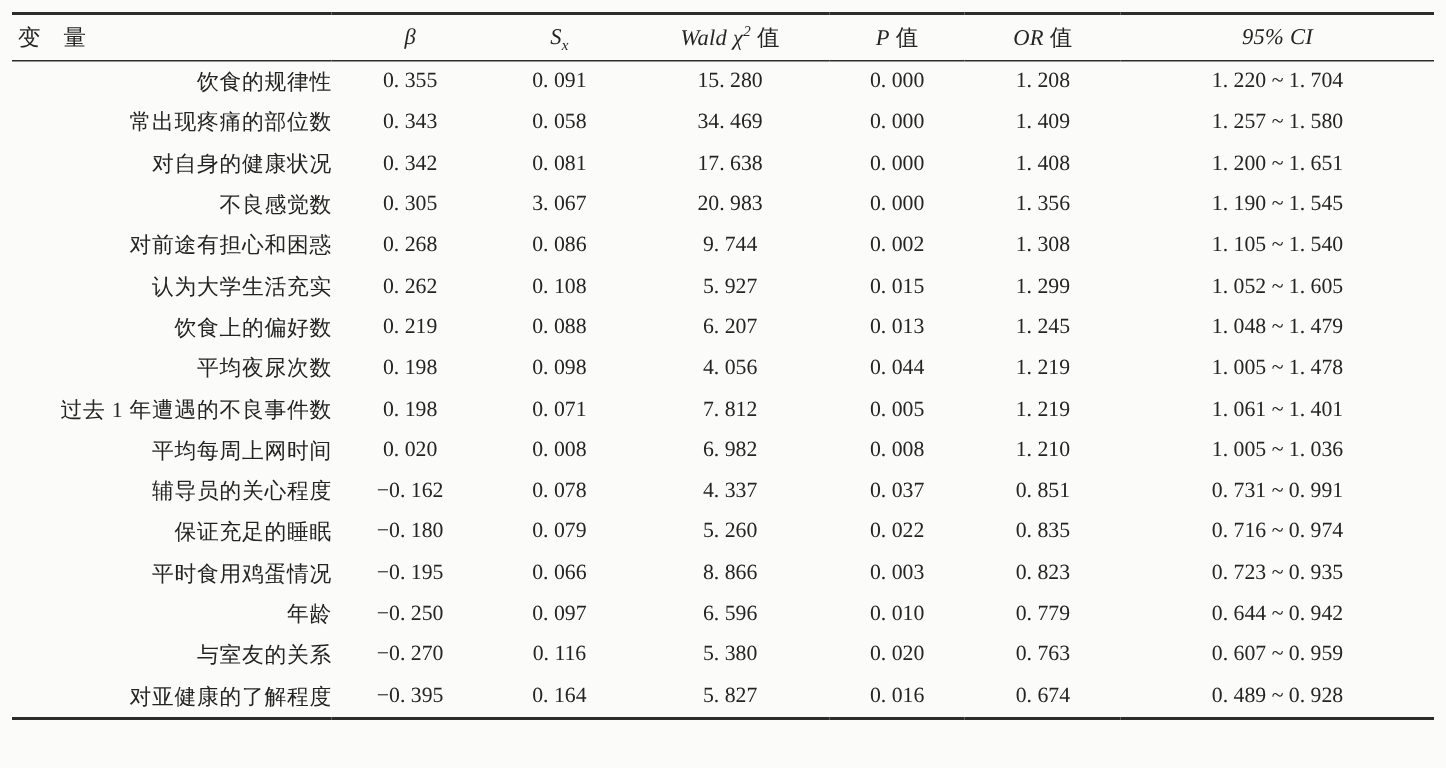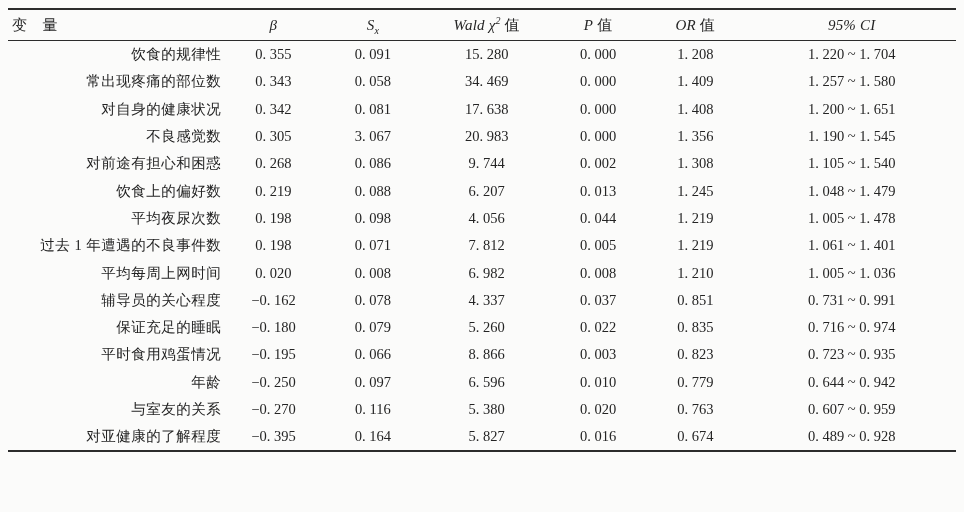--- a/index.html
+++ b/index.html
@@ -134,20 +134,29 @@
         <tr>
           <td class="var">对前途有担心和困惑</td>
           <td>0. 268</td>
           <td>0. 086</td>
           <td>9. 744</td>
           <td>0. 002</td>
           <td>1. 308</td>
           <td>1. 105 ~ 1. 540</td>
         </tr>
         <tr>
+          <td class="var">认为大学生活充实</td>
+          <td>0. 262</td>
+          <td>0. 108</td>
+          <td>5. 927</td>
+          <td>0. 015</td>
+          <td>1. 299</td>
+          <td>1. 052 ~ 1. 605</td>
+        </tr>
+        <tr>
           <td class="var">饮食上的偏好数</td>
           <td>0. 219</td>
           <td>0. 088</td>
           <td>6. 207</td>
           <td>0. 013</td>
           <td>1. 245</td>
           <td>1. 048 ~ 1. 479</td>
         </tr>
         <tr>
           <td class="var">平均夜尿次数</td>

